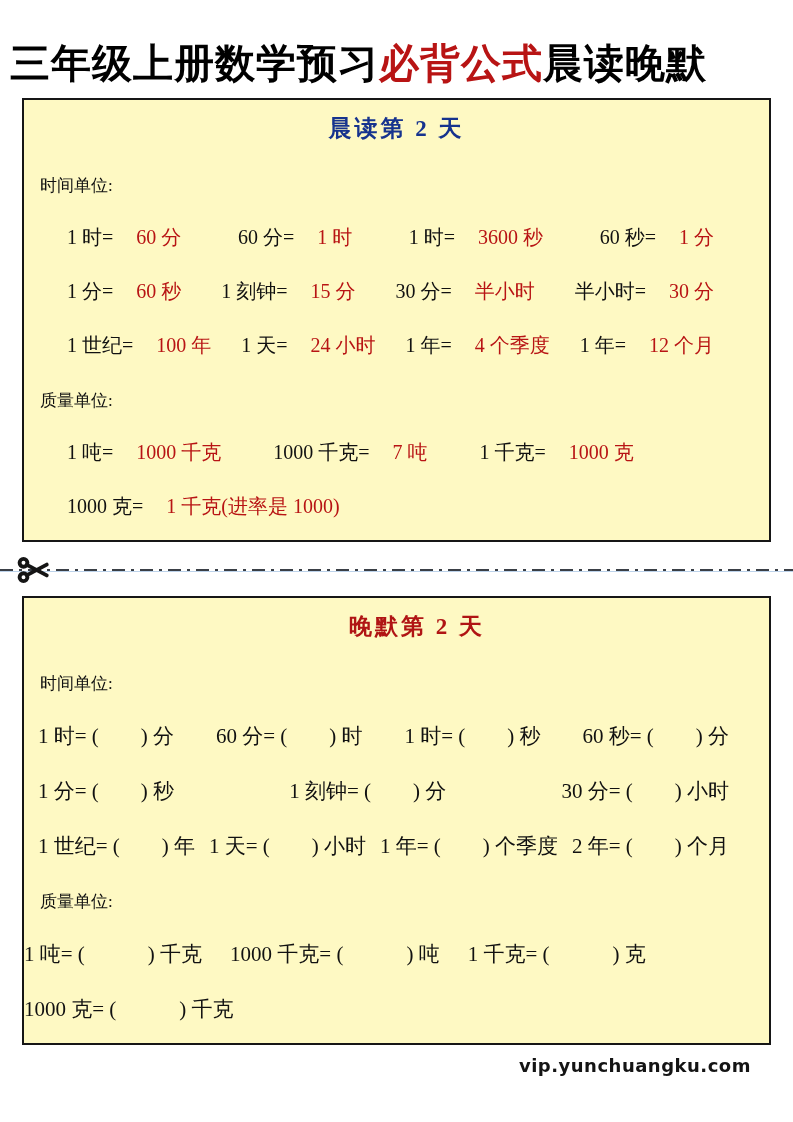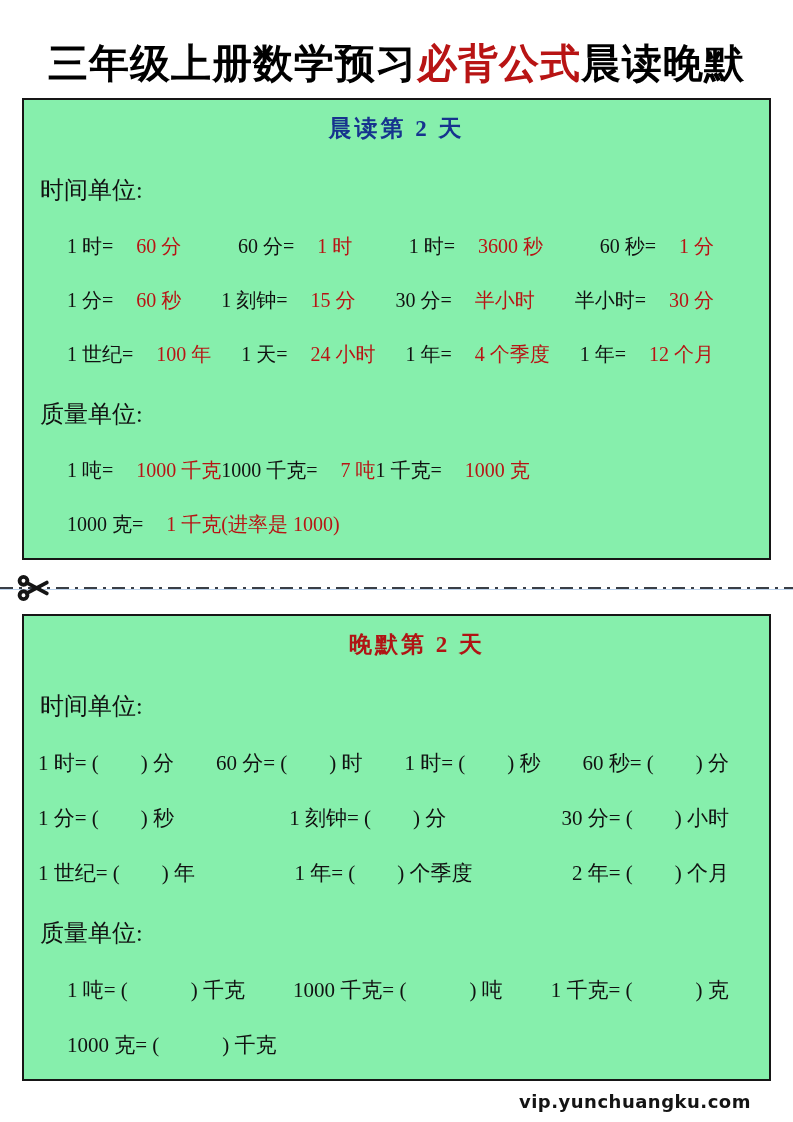--- a/index.html
+++ b/index.html
@@ -7,71 +7,70 @@
     position:relative;
     width:793px;height:1122px;
     margin:0 auto;
     background:#ffffff;
     font-family:"Liberation Serif","DejaVu Serif",serif;
     color:#111;
     overflow:hidden;
   }
   .title{
     margin:40px 10px 0;
-    text-align:center;
     font-size:40px;
     font-weight:bold;
     letter-spacing:1px;
     line-height:1.2;
     color:#000;
   }
   .title .red{color:#b81414;}
   .box{
     margin:10px 22px 0;
     border:2px solid #161616;
-    background:#86efac;
+    background:#fef9c3;
     padding-bottom:20px;
   }
   .box-header{
     text-align:center;
     font-size:23px;
     font-weight:bold;
     padding-top:13px;
     letter-spacing:3px;
   }
   .box-header.blue{color:#16338e;}
   .box-header.red{color:#b01414;padding-left:41px;}
   .sec-label{
-    font-size:24px;
+    font-size:17px;
     margin:30px 0 0 16px;
   }
   .row{
     display:flex;
     align-items:baseline;
     font-size:20px;
     margin-top:27px;
     white-space:pre;
   }
   .row.spread{
     justify-content:space-between;
     padding:0 55px 0 43px;
   }
   .row.spread2{
     justify-content:space-between;
     padding:0 40px 0 14px;
     font-size:21px;
   }
   .row.start{
     justify-content:flex-start;
+    gap:52px;
     padding-left:43px;
   }
   .row.start2{
     justify-content:flex-start;
-    gap:48px;
-    padding-left:43px;
+    gap:28px;
     font-size:21px;
   }
   .eq .a{color:#b81414;margin-left:23px;}
   .divider{
     position:relative;
     margin:26px 0 24px;
     height:4px;
   }
   .divider .line{
     position:absolute;
@@ -164,20 +163,21 @@
     </div>
 
     <div class="row spread2">
       <span class="eq">1 分= (　　) 秒</span>
       <span class="eq">1 刻钟= (　　) 分</span>
       <span class="eq">30 分= (　　) 小时</span>
     </div>
 
     <div class="row spread2">
       <span class="eq">1 世纪= (　　) 年</span>
+      <span class="eq">1 天= (　　) 小时</span>
       <span class="eq">1 年= (　　) 个季度</span>
       <span class="eq">2 年= (　　) 个月</span>
     </div>
 
     <div class="sec-label">质量单位:</div>
 
     <div class="row start2">
       <span class="eq">1 吨= (　　　) 千克</span>
       <span class="eq">1000 千克= (　　　) 吨</span>
       <span class="eq">1 千克= (　　　) 克</span>

